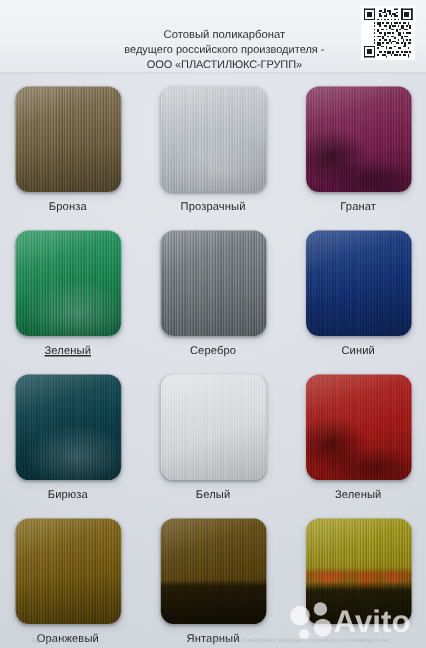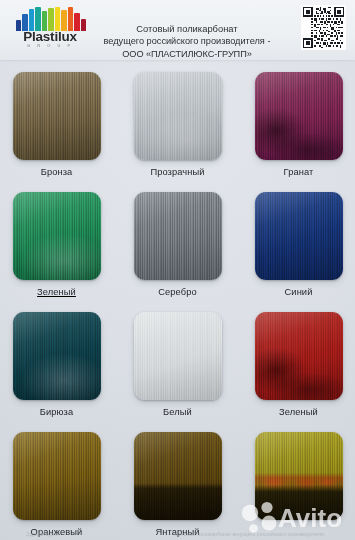--- a/index.html
+++ b/index.html
@@ -107,37 +107,20 @@
   .peek .p1{position:absolute;left:26px;top:3px;}
   .peek .p2{position:absolute;left:175px;top:3px;}
 </style>
 </head>
 <body>
 
 <div id="page">
 
   <div class="header">
 
-    <div class="logo">
-      <div class="logo-bars" id="logo-bars">
-          <i style="background: rgb(29, 63, 143); height: 11px;"></i>
-          <i style="background: rgb(31, 99, 181); height: 17px;"></i>
-          <i style="background: rgb(26, 154, 208); height: 22px;"></i>
-          <i style="background: rgb(26, 167, 154); height: 24px;"></i>
-          <i style="background: rgb(76, 182, 72); height: 20px;"></i>
-          <i style="background: rgb(158, 201, 44); height: 23px;"></i>
-          <i style="background: rgb(244, 214, 32); height: 24px;"></i>
-          <i style="background: rgb(242, 168, 29); height: 21px;"></i>
-          <i style="background: rgb(234, 95, 30); height: 24px;"></i>
-          <i style="background: rgb(216, 32, 42); height: 18px;"></i>
-          <i style="background: rgb(165, 24, 43); height: 12px;"></i>
-        </div>
-      <div class="logo-word">Plastilux</div>
-      <div class="logo-sub">G R O U P</div>
-    </div>
 
     <div class="head-text">
       <div class="l1">Сотовый поликарбонат</div>
       <div class="l2">ведущего российского производителя -</div>
       <div class="l3">ООО «ПЛАСТИЛЮКС-ГРУПП»</div>
     </div>
 
     <div class="qr">
       <svg viewBox="0 0 29 29" shape-rendering="crispEdges" aria-hidden="true">
         <rect width="29" height="29" fill="#ffffff"></rect>

